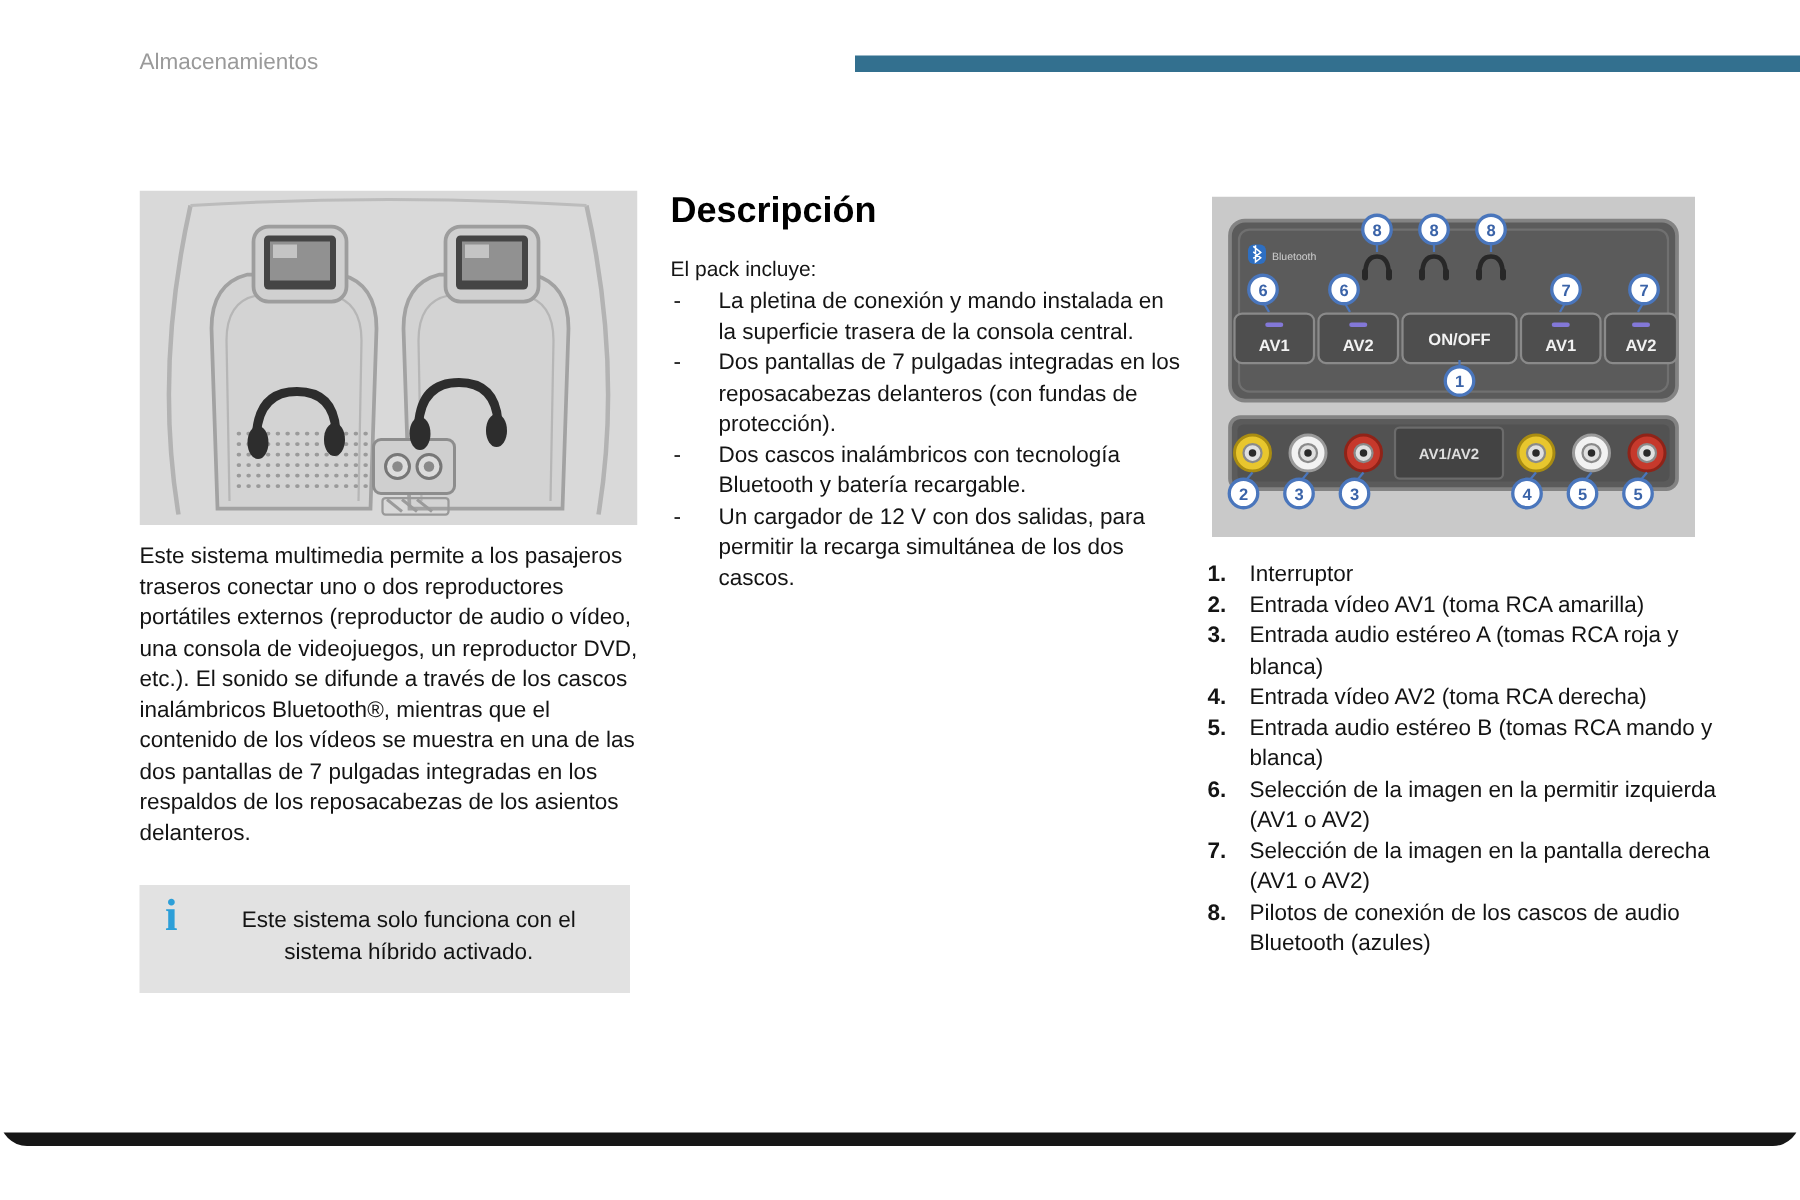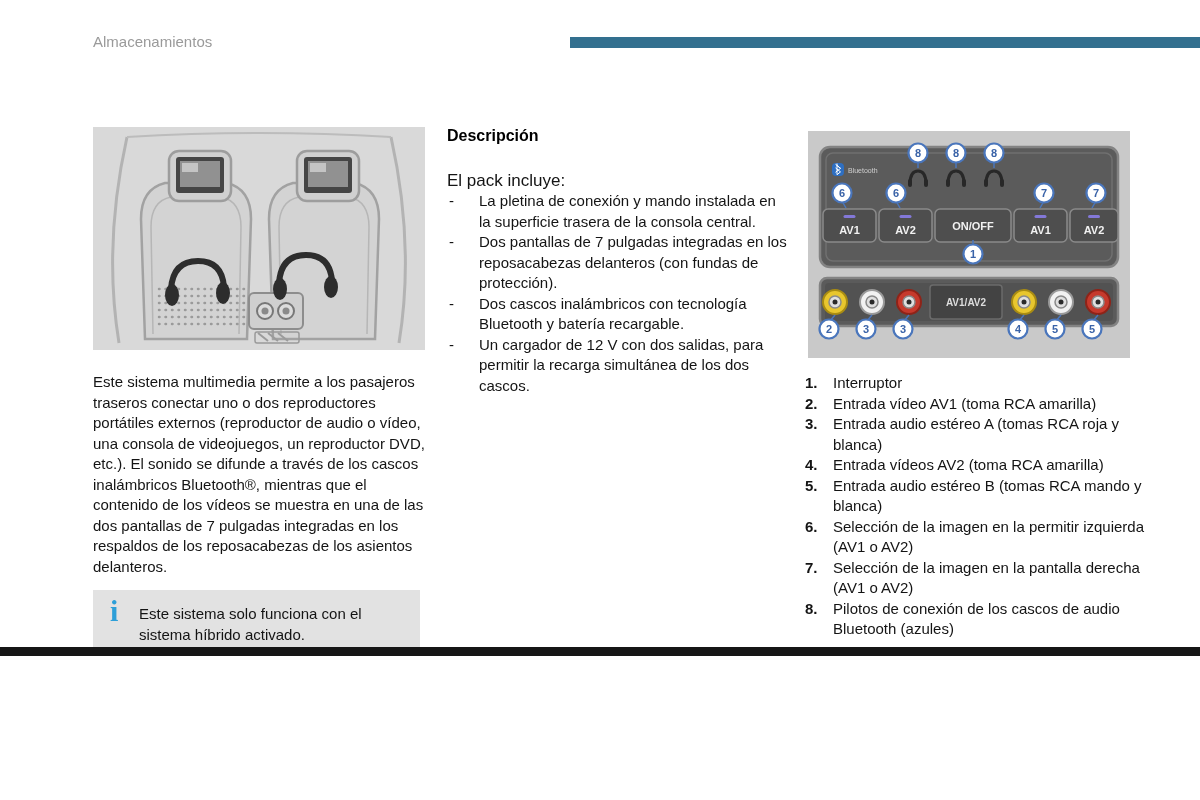--- a/index.html
+++ b/index.html
@@ -1,34 +1,34 @@
 <!DOCTYPE html>
 <html><head>
 <meta charset="utf-8">
 <style>
   * { margin:0; padding:0; box-sizing:border-box; }
   html,body { background:#fff; }
   body { font-family:"Liberation Sans", sans-serif; color:#141414; }
-  .page { position:relative; width:1200px; height:656px; background:#ffffff; overflow:hidden; }
+  .page { position:relative; width:1200px; height:764px; background:#ffffff; overflow:hidden;border-radius:18px; }
 
   .section-header { position:absolute; left:93px; top:33px; font-size:15px; color:#9a9a9a; }
   .header-bar { position:absolute; left:570px; top:37px; width:630px; height:11px; background:#33708f; }
   .title { position:absolute; left:91px; top:78px; font-size:31px; font-weight:400; color:#7b7b7b; }
 
   .seats-illustration { position:absolute; left:93px; top:127px; width:332px; height:223px; }
   .panel-illustration { position:absolute; left:808px; top:131px; width:322px; height:227px; }
 
-  .body-text { position:absolute; left:93px; top:372px; width:338px; font-size:15px; line-height:20.5px; }
+  .body-text { position:absolute; left:93px; top:361px; width:338px; font-size:15px; line-height:20.5px; }
 
   .note-box { position:absolute; left:93px; top:590px; width:327px; min-height:72px; background:#e2e2e2; padding:13px 14px 13px 46px; }
   .info-icon { position:absolute; left:17px; top:6px; color:#2d9fd8; font-weight:bold; font-size:30px; font-family:"Liberation Serif", serif; line-height:1; }
-  .note-text { font-size:15px; line-height:21px; }
-
-  .desc-heading { position:absolute; left:447px; top:127px; font-size:16px; font-weight:bold; color:#000; }
-  .pack-intro { position:absolute; left:447px; top:171px; font-size:17px; }
+  .note-text { font-size:15px; line-height:21px;text-align:center; }
+
+  .desc-heading { position:absolute; left:447px; top:127px; font-size:24px; font-weight:bold; color:#000; }
+  .pack-intro { position:absolute; left:447px; top:171px; font-size:14px; }
   .dash-list { position:absolute; left:447px; top:191px; width:340px; list-style:none; }
   .dash-list li { display:flex; font-size:15px; line-height:20.5px; }
   .dash-list .dash { width:32px; flex:none; padding-left:2px; }
 
   .legend { position:absolute; left:805px; top:373px; width:342px; list-style:none; }
   .legend li { display:flex; font-size:15px; line-height:20.5px; }
   .legend .num { width:28px; flex:none; font-weight:bold; }
 
   .page-number { position:absolute; left:27px; top:762px; font-size:15px; font-weight:bold; color:#4d4d4d; }
   .bottom-bar { position:absolute; left:0; bottom:0; width:100%; height:9px; background:#161616; }
@@ -313,21 +313,21 @@
     <li>
         <span class="num">2.</span>
         <span>Entrada vídeo AV1 (toma RCA amarilla)</span>
       </li>
     <li>
         <span class="num">3.</span>
         <span>Entrada audio estéreo A (tomas RCA roja y blanca)</span>
       </li>
     <li>
         <span class="num">4.</span>
-        <span>Entrada vídeos AV2 (toma RCA amarilla)</span>
+        <span>Entrada vídeo AV2 (toma RCA derecha)</span>
       </li>
     <li>
         <span class="num">5.</span>
         <span>Entrada audio estéreo B (tomas RCA mando y blanca)</span>
       </li>
     <li>
         <span class="num">6.</span>
         <span>Selección de la imagen en la permitir izquierda (AV1 o AV2)</span>
       </li>
     <li>

